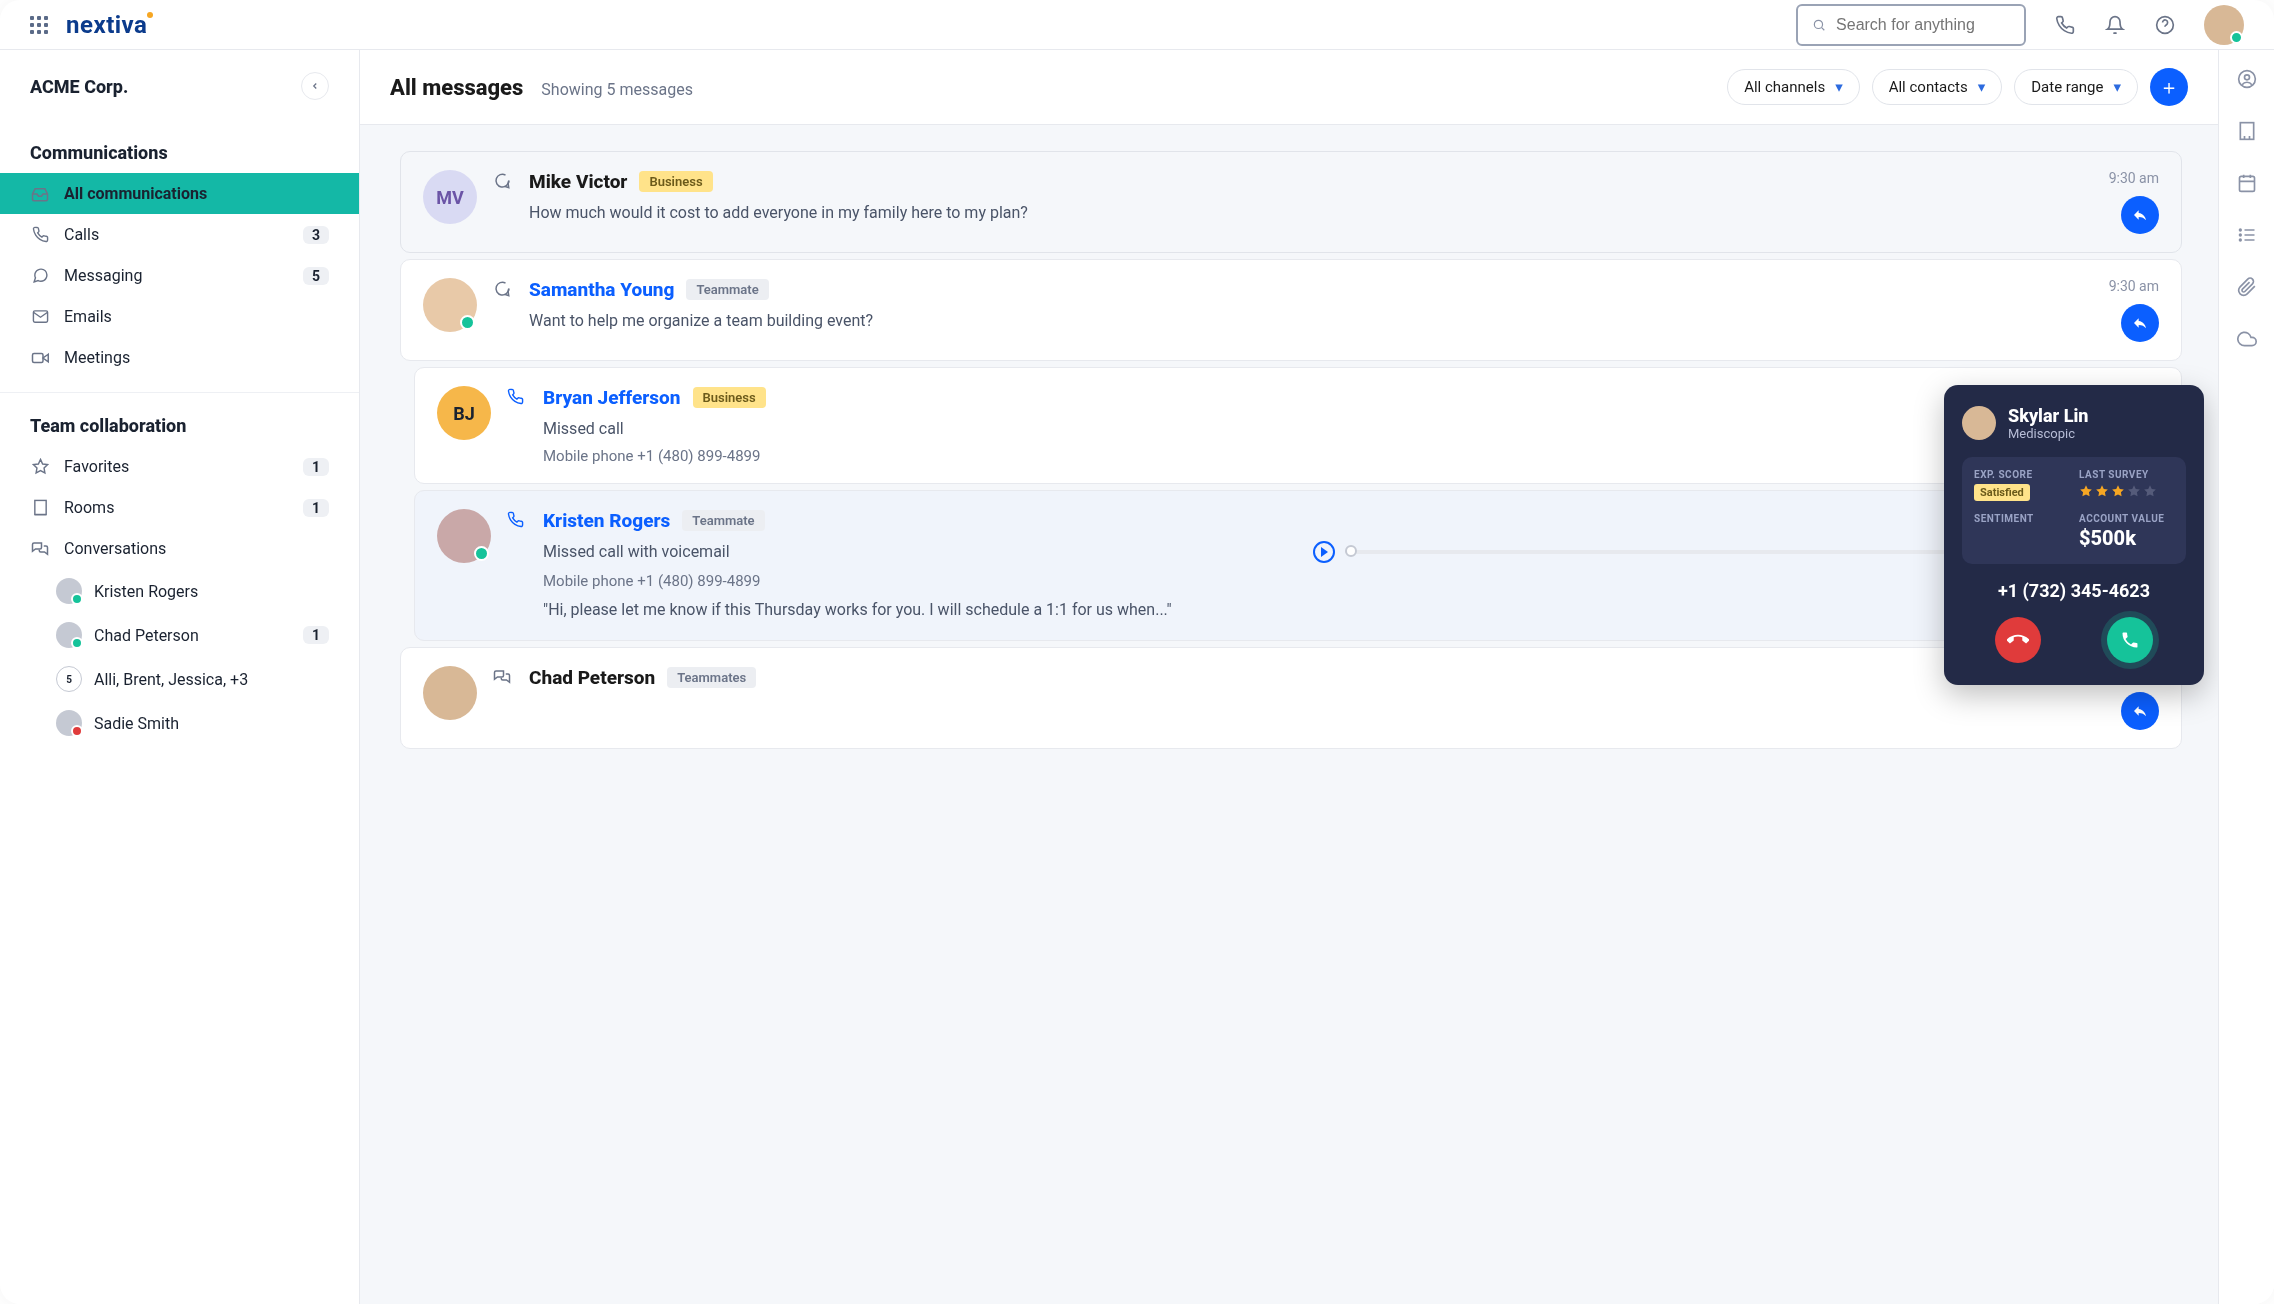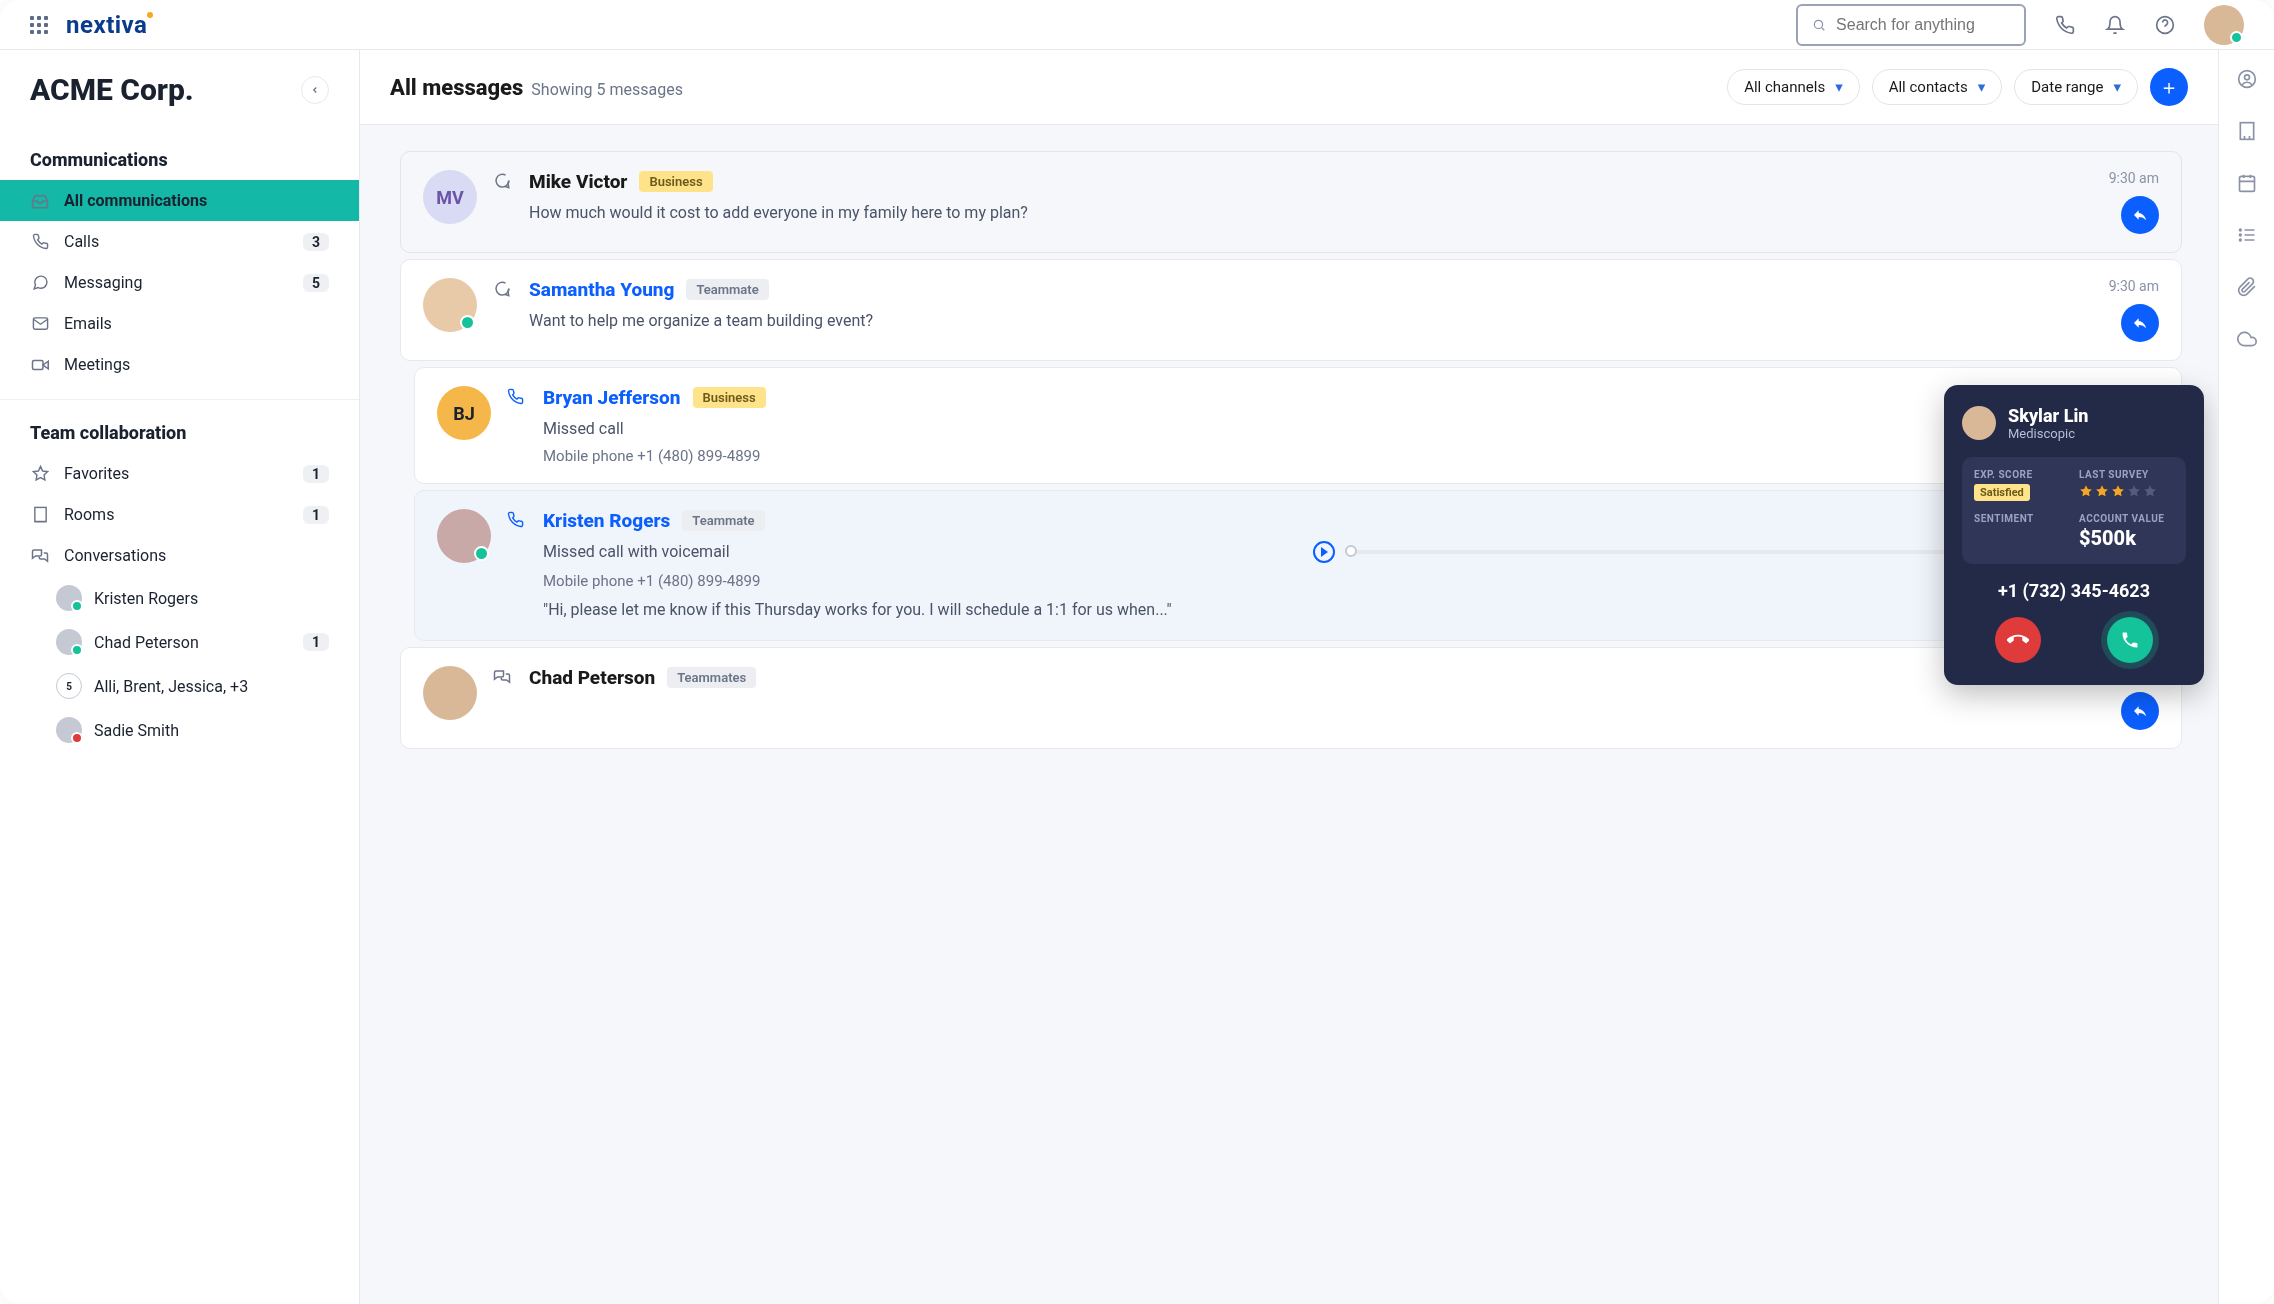--- a/index.html
+++ b/index.html
@@ -15,38 +15,38 @@
   .topbar-right { display:flex; align-items:center; gap:28px; }
   .search-box { display:flex; align-items:center; gap:10px; border:2px solid #9aa3b5; border-radius:6px; padding:10px 14px; width:230px; color:#8a92a6;}
   .search-box input{ border:none; outline:none; font-size:16px; color:#8a92a6; width:100%; background:transparent;}
   .icon-btn { width:22px; height:22px; color:#6b7488; cursor:pointer; display:flex; align-items:center; justify-content:center;}
   .avatar { width:40px; height:40px; border-radius:50%; background:#d8b896; position:relative;}
   .avatar::after{content:""; position:absolute; bottom:1px; right:1px; width:9px; height:9px; background:#15c39a; border-radius:50%; border:2px solid #fff;}
   
   .body { flex:1; display:flex; min-height:0; }
   .sidebar { width:360px; border-right:1px solid #e7e9ee; display:flex; flex-direction:column; overflow:auto; }
   .org-header{ display:flex; align-items:center; justify-content:space-between; padding:22px 30px 20px; }
-  .org-header h2{ font-size:30px; font-weight:800; color:#1a2230;}
+  .org-header h2{ font-size:18px; font-weight:800; color:#1a2230;}
   .collapse-btn{ width:28px; height:28px; border:1px solid #e7e9ee; border-radius:50%; display:flex; align-items:center; justify-content:center; color:#6b7488; cursor:pointer;}
   .side-section{ padding:6px 0 14px; border-bottom:1px solid #eef0f4;}
   .side-title{ font-size:18px; font-weight:800; padding:16px 30px 10px; color:#1a2230;}
   .side-item{ display:flex; align-items:center; gap:14px; padding:11px 30px; color:#1a2230; cursor:pointer; font-size:16px; }
   .side-item.active{ background:#14b8a6; font-weight:700;}
   .side-item .sicon{ width:20px; display:flex; justify-content:center; color:#6b7488;}
   .side-item .label{ flex:1;}
   .badge{ background:#eef0f4; border-radius:6px; padding:1px 9px; font-weight:700; color:#1a2230; font-size:14px;}
   .convo-item{ display:flex; align-items:center; gap:12px; padding:9px 30px 9px 56px; cursor:pointer; font-size:16px; color:#1a2230;}
   .mini-av{ width:26px; height:26px; border-radius:50%; background:#c5c9d3; position:relative; flex-shrink:0;}
   .mini-av.online::after{content:""; position:absolute; bottom:-1px; right:-1px; width:8px;height:8px;background:#15c39a;border-radius:50%;border:2px solid #fff;}
   .mini-av.away::after{content:""; position:absolute; bottom:-1px; right:-1px; width:8px;height:8px;background:#e03b3b;border-radius:50%;border:2px solid #fff;}
   .mini-av.count{ background:#fff; border:1px solid #c5c9d3; font-size:10px; display:flex; align-items:center;justify-content:center; font-weight:700;}
   
   .main{ flex:1; background:#f5f7fa; display:flex; flex-direction:column; min-width:0; position:relative; overflow:hidden;}
   .main-header{ background:#fff; border-bottom:1px solid #e7e9ee; padding:18px 30px; display:flex; align-items:center; justify-content:space-between;}
-  .mh-left{ display:flex; align-items:baseline; gap:8px;}
+  .mh-left{ display:flex; align-items:baseline; gap:18px;}
   .mh-left h1{ font-size:22px; font-weight:800;}
   .mh-sub{ color:#6b7488; font-size:16px;}
   .mh-right{ display:flex; align-items:center; gap:12px;}
   .pill{ border:1px solid #e1e4ea; border-radius:999px; padding:8px 16px; font-size:15px; display:flex; align-items:center; gap:10px; cursor:pointer; background:#fff;}
   .pill .chev{ color:#2d6bdf;}
   .fab{ width:38px; height:38px; border-radius:50%; background:#0b5fff; color:#fff; display:flex; align-items:center; justify-content:center; cursor:pointer; font-size:20px;}
   .thread{ padding:20px 36px 20px 10px; overflow:auto; flex:1; min-height:0;}
   .msg{ display:flex; gap:16px; padding:18px 22px; background:#fff; border:1px solid #e7e9ee; border-radius:10px; margin:6px 0 6px 30px;}
   .msg.sub{ margin-left:44px;}
   .msg.plain{ background:transparent; border:1px solid #e1e4ea;}

